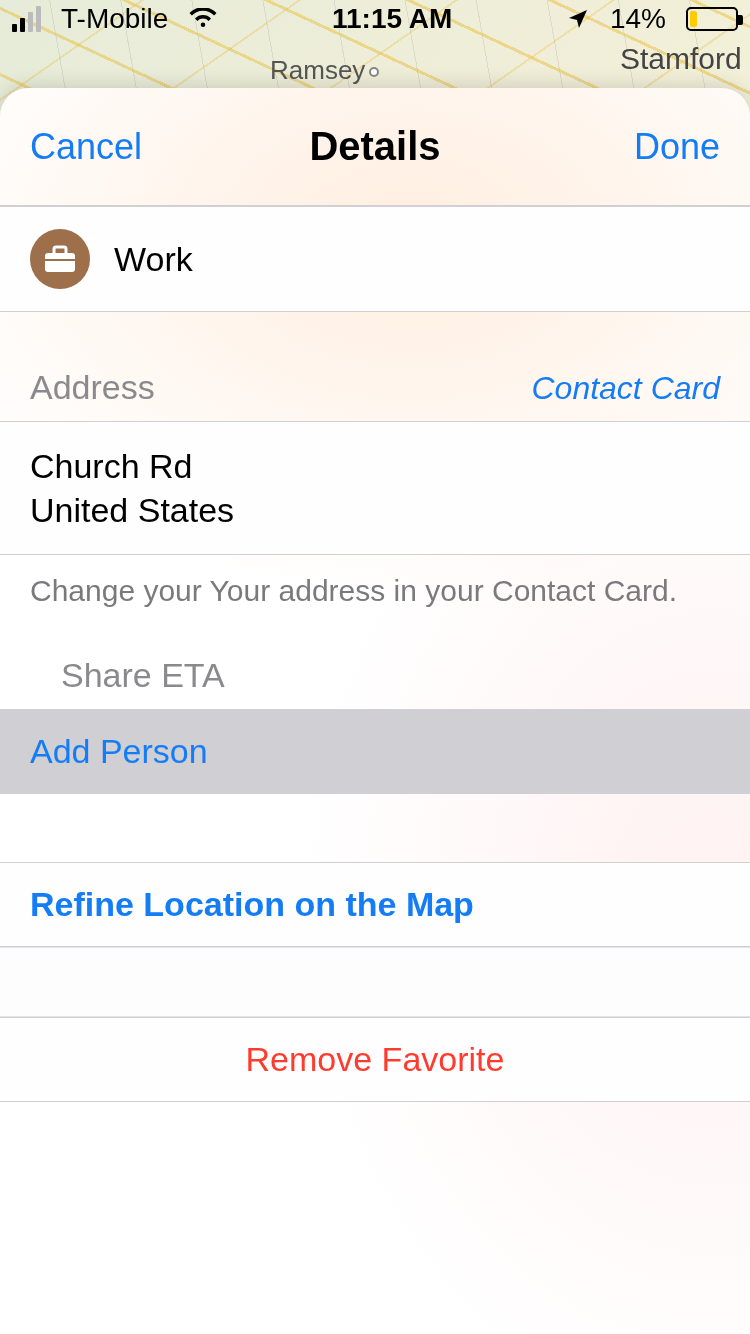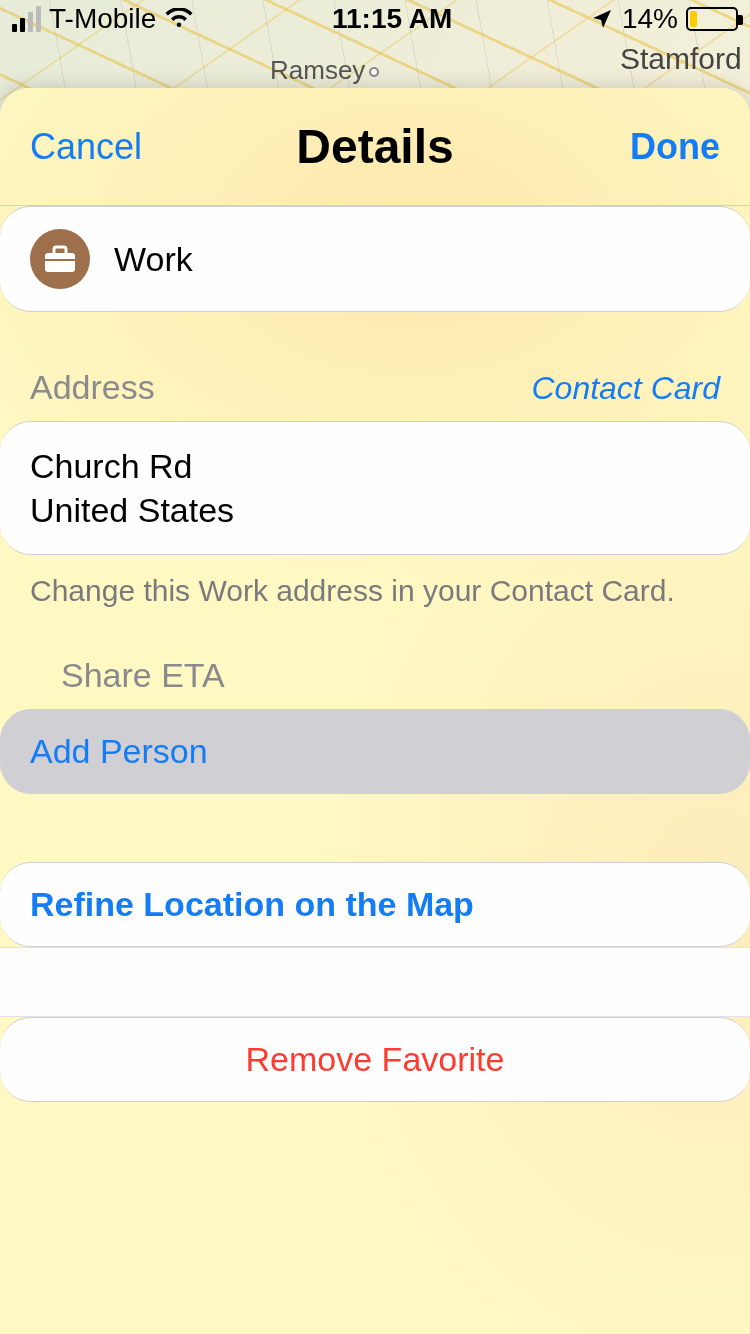--- a/index.html
+++ b/index.html
@@ -27,80 +27,79 @@
   .map-city.ramsey { top:55px; left:270px; }
   .map-city.stamford { top:42px; left:620px; font-size:30px; color:#444; }
   .map-city .dot { display:inline-block; width:10px; height:10px; border:2px solid #888; border-radius:50%; margin-left:4px; vertical-align:middle; background:#fff; }
 
   
   .status-bar {
     position: absolute; top:0; left:0; right:0; height:38px;
     display:flex; align-items:center; justify-content:space-between;
     padding:0 12px; font-size:28px; color:#000; font-weight:500;
   }
-  .status-left, .status-right { display:flex; align-items:center; gap:8px; }
+  .status-left, .status-right { display:flex; align-items:center; gap:20px; }
   .sig-bars { display:flex; align-items:flex-end; gap:3px; }
   .sig-bars span { width:5px; background:#000; border-radius:1px; }
   .sig-bars span:nth-child(1){height:8px;}
   .sig-bars span:nth-child(2){height:14px;}
   .sig-bars span:nth-child(3){height:20px; background:#bbb;}
   .sig-bars span:nth-child(4){height:26px; background:#bbb;}
   .wifi-icon svg { width:30px; height:22px; display:block; }
   .loc-icon svg { width:24px; height:24px; display:block; }
   .battery {
     position:relative; width:52px; height:24px; border:2.5px solid #000; border-radius:5px;
   }
   .battery::after{
     content:""; position:absolute; right:-7px; top:6px; width:5px; height:10px; background:#000; border-radius:0 2px 2px 0;
   }
   .battery .fill{ position:absolute; left:2px; top:2px; bottom:2px; width:14%; background:#ffcc00; border-radius:2px; }
 
   
   .sheet {
     position:absolute; left:0; right:0; top:88px; bottom:0;
-    background:#fef9c3;
+    background:#ffffff;
     border-top-left-radius:28px; border-top-right-radius:28px;
     overflow:hidden;
     box-shadow: 0 -2px 20px rgba(0,0,0,.15);
   }
   
   .tint {
     position:absolute; inset:0;
     background: radial-gradient(ellipse 900px 600px at 55% 12%, rgba(255,160,80,.18), transparent 60%),
                 radial-gradient(ellipse 700px 900px at 95% 65%, rgba(255,120,120,.10), transparent 60%);
     pointer-events:none;
   }
 
   .nav {
     position:relative; height:118px; display:flex; align-items:center; justify-content:center;
     border-bottom:1px solid #d0d0d4;
   }
-  .nav .title { font-size:48px; font-weight:700; color:#000; }
+  .nav .title { font-size:40px; font-weight:700; color:#000; }
   .nav .left, .nav .right {
     position:absolute; top:0; bottom:0; display:flex; align-items:center;
     font-size:36px; color:#147df6;
   }
   .nav .left { left:30px; font-weight:400; }
-  .nav .right { right:30px; font-weight:700; }
+  .nav .right { right:30px; font-weight:400; }
 
   .content { position:absolute; top:118px; left:0; right:0; bottom:0; overflow:hidden; }
 
   .sect-header {
     padding: 38px 30px 14px; font-size:34px; color:#8a8a8e; font-weight:400;
     display:flex; align-items:flex-end; justify-content:space-between;
   }
   .sect-header .link { color:#147df6; font-size:32px;font-style:italic; }
 
   .cell {
     background:#fefefe;
     border-top:1px solid #d0d0d4; border-bottom:1px solid #d0d0d4;
     padding:22px 30px; font-size:34px; color:#000;
     display:flex; align-items:center; gap:24px;
     position:relative;
-    border-radius:31px;
   }
   .cell.highlight { background:#d0cfd4;text-align:right; }
   .cell.link-blue { color:#147df6; }
   .cell.link-red { color:#ff3b30; justify-content:center; }
 
   .work-icon {
     width:60px; height:60px; border-radius:50%; background:#9d6f4a;
     display:flex; align-items:center; justify-content:center; flex:0 0 auto;
   }
   .work-icon svg { width:32px; height:28px; }
@@ -179,21 +178,21 @@
       <div class="sect-header" style="padding-top:56px;text-align:right;">
         <span>Address</span>
         <span class="link">Contact Card</span>
       </div>
       <div class="cell">
         <span class="address-block">
           <span>Church Rd</span>
           <span>United States</span>
         </span>
       </div>
-      <div class="footer-note">Change this Work address in your Contact Card.</div>
+      <div class="footer-note">Change your Your address in your Contact Card.</div>
 
       <div class="sect-header" style="padding-top:44px;margin-left:31px;">
         <span>Share ETA</span>
       </div>
       <div class="cell highlight link-blue">Add Person</div>
 
       <div class="cell link-blue" style="margin-top:68px;font-weight:bold;">Refine Location on the Map</div>
 
       <div class="spacer-cell"></div>
 

